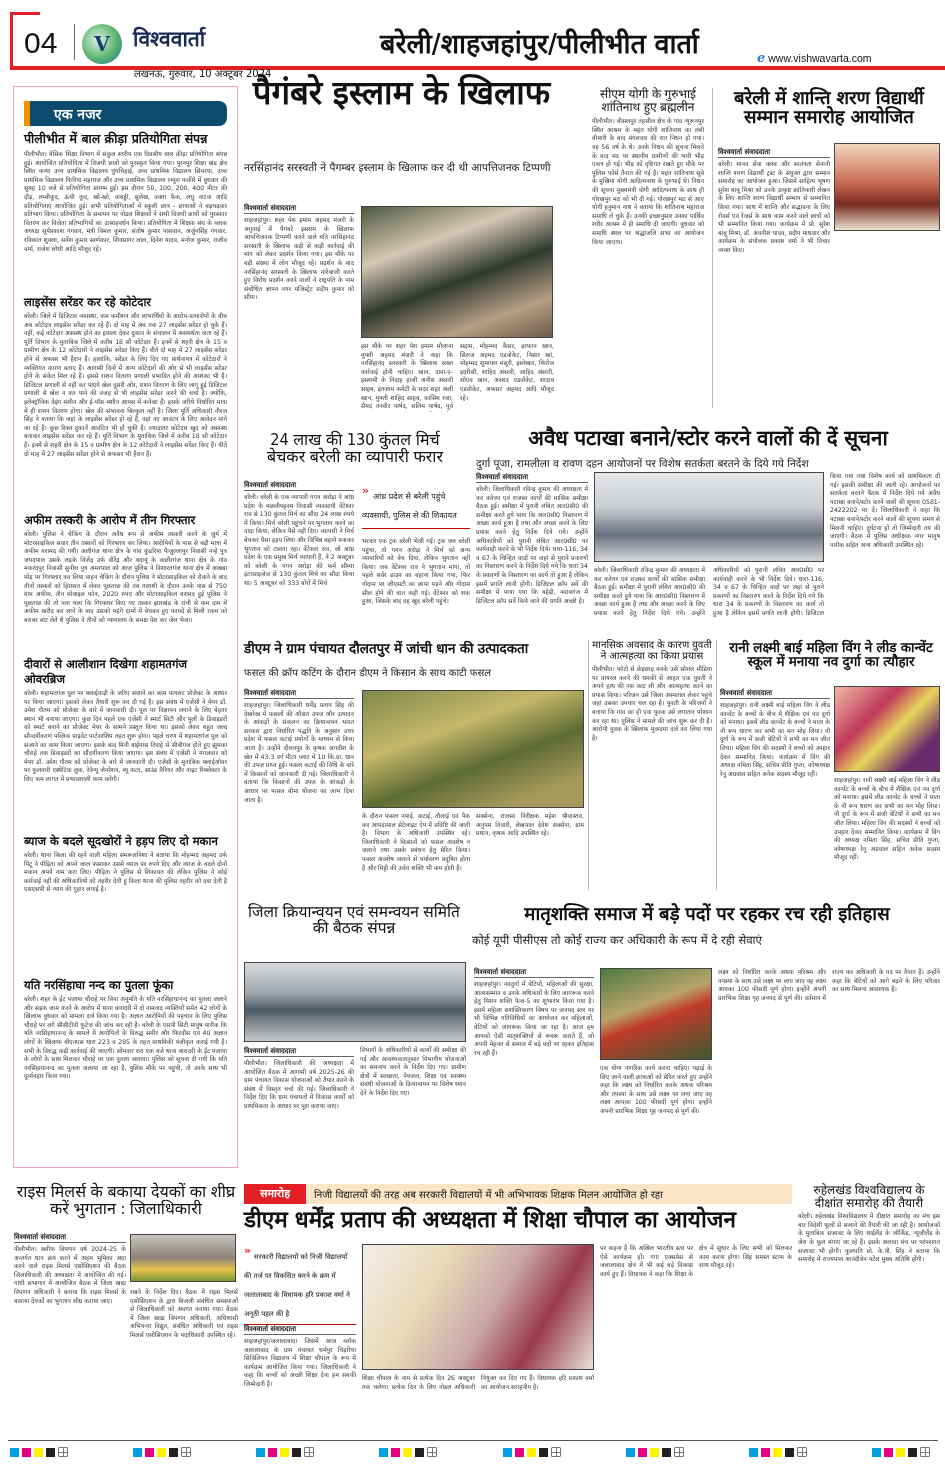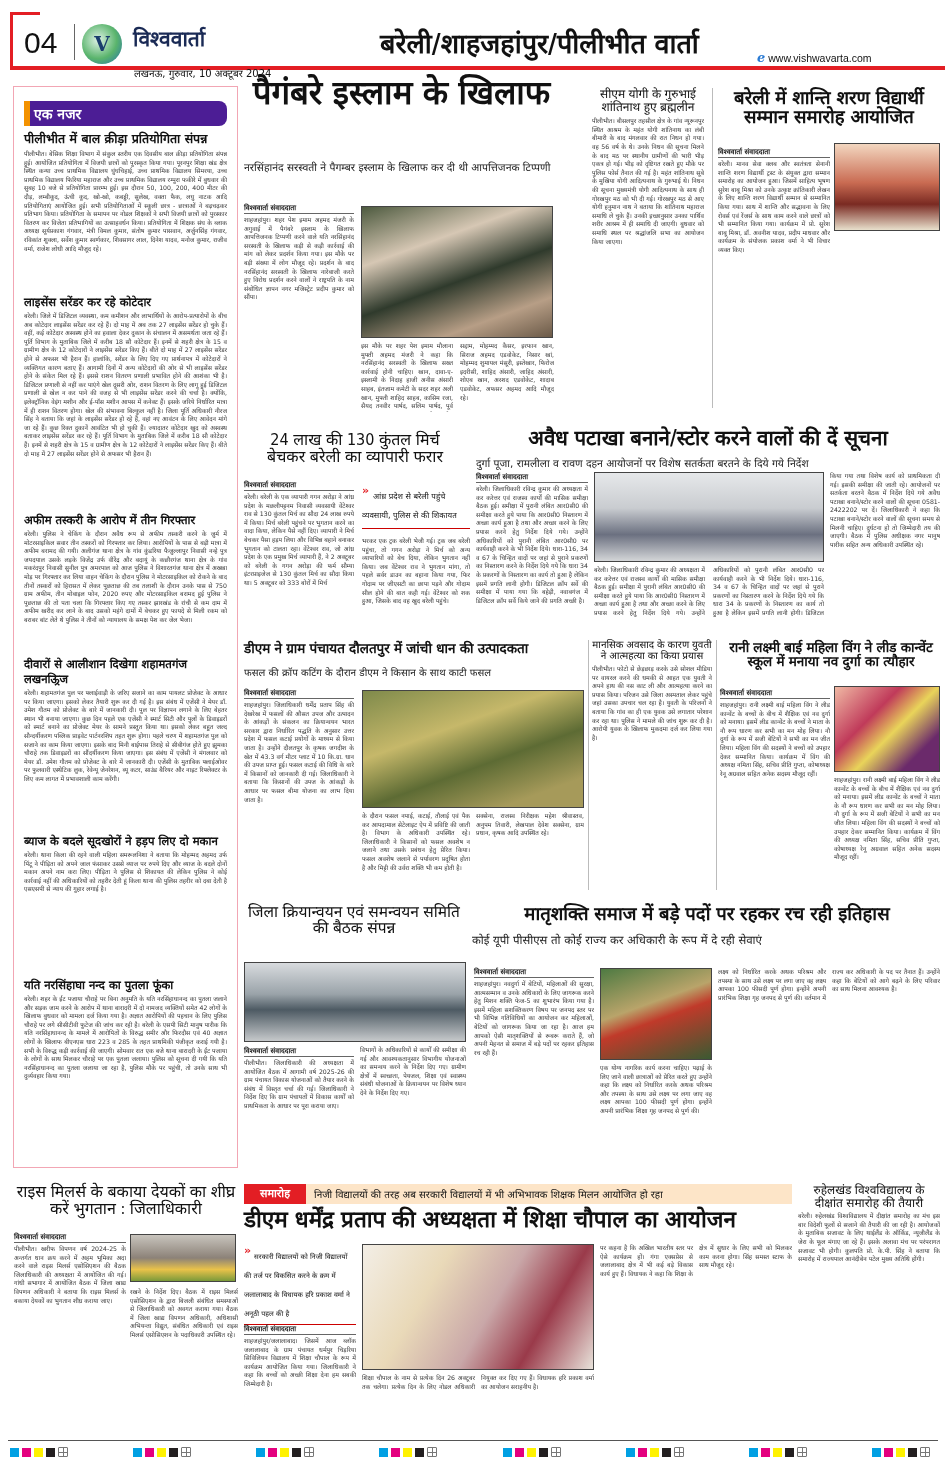--- a/index.html
+++ b/index.html
@@ -34,37 +34,37 @@
 <div class="abs" style="left:134px;top:66px;font-size:10px;color:#111;">लखनऊ,  गुरुवार, 10 अक्टूबर 2024</div>
 
 <div class="abs" style="left:380px;top:24px;font-size:27px;font-weight:bold;color:#111;white-space:nowrap;font-family:'DejaVu Sans Condensed','DejaVu Sans',sans-serif;">बरेली/शाहजहांपुर/पीलीभीत वार्ता</div>
 
 <div class="abs" style="left:757px;top:50px;display:flex;align-items:center;gap:3px;">
   <span style="font-size:13px;font-style:italic;color:#2a7bd4;font-weight:bold;font-family:'DejaVu Serif',serif">e</span>
   <span style="font-size:10.5px;color:#111;font-family:'Liberation Sans',sans-serif">www.vishwavarta.com</span>
 </div>
 
 <div class="abs" style="left:13px;top:86px;width:225px;height:1082px;border:1.5px solid #f2a6b4;padding:6px 10px 6px 10px;overflow:hidden;">
-  <div style="background:#4c1d95;border-left:6px solid #f39200;border-radius:0 8px 8px 0;color:#fff;font-weight:bold;font-size:14px;padding:3px 4px;margin:8px 0 4px;">
+  <div style="background:#0c4a6e;border-left:6px solid #f39200;border-radius:0 8px 8px 0;color:#fff;font-weight:bold;font-size:14px;padding:3px 24px;margin:8px 0 4px;">
     <span>एक नजर</span>
   </div>
   <div>
     <div class="side-hl" style="font-size:12.5px">पीलीभीत में बाल क्रीड़ा प्रतियोगिता संपन्न</div>
     <div class="txt" style="height:140px">पीलीभीत। बेसिक शिक्षा विभाग में संकुल स्तरीय एक दिवसीय बाल क्रीड़ा प्रतियोगिता संपन्न हुई। आयोजित प्रतियोगिता में विजयी छात्रों को पुरस्कृत किया गया। पूरनपुर शिक्षा खंड क्षेत्र स्थित कन्या उच्च प्राथमिक विद्यालय घुंघचिहाई, उच्च प्राथमिक विद्यालय सिमरया, उच्च प्राथमिक विद्यालय फिरिया महाराज और उच्च प्राथमिक विद्यालय रम्पुरा फकीरे में बुधवार की सुबह 10 बजे से प्रतियोगिता प्रारम्भ हुई। इस दौरान 50, 100, 200, 400 मीटर की दौड़, लम्बीकूद, ऊंची कूद, खो-खो, कबड्डी, सुलेख, वक्ता फैक, लघु नाटक आदि प्रतियोगिताएं आयोजित हुई। सभी प्रतियोगिताओं में स्कूली छात्र - छात्राओं ने बढ़चढ़कर प्रतिभाग किया। प्रतियोगिता के समापन पर नोडल शिक्षकों ने सभी विजयी छात्रों को पुरस्कार वितरण कर विजेता प्रतिभागियों का उत्साहवर्धन किया। प्रतियोगिता में शिक्षक संघ के ब्लाक अध्यक्ष सूर्यप्रकाश गंगवार, मंत्री विमल कुमार, संतोष कुमार पासवान, अर्जुनसिंह गंगवार, रविकांत शुक्ला, सर्वेश कुमार स्वर्णकार, शिवसागर लाल, दिनेश यादव, मनोज कुमार, राजीव वर्मा, राजेश लोधी आदि मौजूद रहे।</div>
   </div>
   <div>
     <div class="side-hl">लाइसेंस सरेंडर कर रहे कोटेदार</div>
     <div class="txt" style="height:196px">बरेली। जिले में डिजिटल व्यवस्था, कम कमीशन और लाभार्थियों के आरोप-प्रत्यारोपों के बीच अब कोटेदार लाइसेंस सरेंडर कर रहे हैं। दो माह में अब तक 27 लाइसेंस सरेंडर हो चुके हैं। वहीं, कई कोटेदार अस्वस्थ होने का हवाला देकर दुकान के संचालन में असमर्थता जता रहे हैं। पूर्ति विभाग के मुताबिक जिले में करीब 18 सौ कोटेदार हैं। इनमें से शहरी क्षेत्र के 15 व ग्रामीण क्षेत्र के 12 कोटेदारों ने लाइसेंस सरेंडर किए हैं। बीते दो माह में 27 लाइसेंस सरेंडर होने से अफसर भी हैरान हैं। हालांकि, सरेंडर के लिए दिए गए प्रार्थनापत्र में कोटेदारों ने व्यक्तिगत कारण बताए हैं। आगामी दिनों में अन्य कोटेदारों की ओर से भी लाइसेंस सरेंडर होने के संकेत मिल रहे हैं। इससे राशन वितरण प्रणाली प्रभावित होने की आशंका भी है। डिजिटल प्रणाली से नहीं कर पाएंगे खेल दूसरी ओर, राशन वितरण के लिए लागू हुई डिजिटल प्रणाली से खेल न कर पाने की वजह से भी लाइसेंस सरेंडर करने की चर्चा है। क्योंकि, इलेक्ट्रॉनिक वेइंग मशीन और ई-पॉस मशीन आपस में कनेक्ट हैं। इसके जरिये निर्धारित मात्रा में ही राशन वितरण होगा। खेल की संभावना बिल्कुल नहीं है। जिला पूर्ति अधिकारी नीरज सिंह ने बताया कि जहां के लाइसेंस सरेंडर हो रहे हैं, वहां नए आवंटन के लिए आवेदन मांगे जा रहे हैं। कुछ रिक्त दुकानें आवंटित भी हो चुकी हैं। ज्यादातर कोटेदार खुद को अस्वस्थ बताकर लाइसेंस सरेंडर कर रहे हैं। पूर्ति विभाग के मुताबिक जिले में करीब 18 सौ कोटेदार हैं। इनमें से शहरी क्षेत्र के 15 व ग्रामीण क्षेत्र के 12 कोटेदारों ने लाइसेंस सरेंडर किए हैं। बीते दो माह में 27 लाइसेंस सरेंडर होने से अफसर भी हैरान हैं।</div>
   </div>
   <div>
     <div class="side-hl">अफीम तस्करी के आरोप में तीन गिरफ्तार</div>
     <div class="txt" style="height:122px">बरेली। पुलिस ने चेकिंग के दौरान अवैध रूप से अफीम तस्करी करने के जुर्म में मोटरसाइकिल सवार तीन तस्करों को गिरफ्तार कर लिया। आरोपियों के पास से बड़ी मात्रा में अफीम बरामद की गयी। अलीगंज थाना क्षेत्र के गांव कुंडरिया फैजुल्लापुर निवासी नन्हे पुत्र जयदयाल उसके लड़के विजेंद्र उर्फ वीरेंद्र और बदायूं के कछौरगंज थाना क्षेत्र के गांव मकरंदपुर निवासी सुनील पुत्र अमरपाल को आज पुलिस ने विशारतगंज थाना क्षेत्र में अख्खा मोड़ पर गिरफ्तार कर लिया वाहन चेकिंग के दौरान पुलिस ने मोटरसाइकिल को रोकने के बाद तीनों तस्करों को हिरासत में लेकर पूछताछ की तब तलाशी के दौरान उनके पास से 750 ग्राम अफीम, तीन मोबाइल फोन, 2020 रुपए और मोटरसाइकिल बरामद हुई पुलिस ने पूछताछ की तो पता चला कि गिरफ्तार किए गए तस्कर झारखंड के रांची से कम दाम में अफीम खरीद कर लाने के बाद उसको महंगे दामों में बेचकर हुए फायदे से मिली रकम को बराबर बांट लेते थे पुलिस ने तीनों को न्यायालय के समक्ष पेश कर जेल भेजा।</div>
   </div>
   <div>
-    <div class="side-hl">दीवारों से आलीशान दिखेगा शहामतगंज लखनऊ्रिज</div>
+    <div class="side-hl">दीवारों से आलीशान दिखेगा शहामतगंज ओवरब्रिज</div>
     <div class="txt" style="height:140px">बरेली। शहामतगंज पुल पर फ्लाईवाड़ी के जरिए सजाने का काम पायलट प्रोजेक्ट के आधार पर किया जाएगा। इसको लेकर तैयारी शुरू कर दी गई है। इस संबंध में एजेंसी ने मेयर डॉ. उमेश गौतम को प्रोजेक्ट के बारे में जानकारी दी। पुल पर विज्ञापन लगाने के लिए बेहतर स्थान भी बनाया जाएगा। कुछ दिन पहले एक एजेंसी ने स्मार्ट सिटी और पुलों के डिवाइडरों को स्मार्ट बनाने का प्रोजेक्ट मेयर के सामने प्रस्तुत किया था। इसको लेकर बहुत जल्द सौन्दर्यीकरण पब्लिक प्राइवेट पार्टनरशिप तहत शुरू होगा। पहले चरण में शहामतगंज पुल को सजाने का काम किया जाएगा। इसके बाद मिनी बाईपास तिराहे से सीबीगंज होते हुए झुमका चौराहे तक डिवाइडरों का सौंदर्यीकरण किया जाएगा। इस संबंध में एजेंसी ने मंगलवार को मेयर डॉ. उमेश गौतम को प्रोजेक्ट के बारे में जानकारी दी। एजेंसी के मुताबिक फ्लाईओवर पर फुलवारी एस्थेटिक लुक, रेवेन्यू जेनरेशन, ब्यू कटर, साउंड बैरियर और नाइट रिफ्लेक्टर के लिए कम लागत में प्रभावशाली काम करेंगी।</div>
   </div>
   <div>
     <div class="side-hl">ब्याज के बदले सूदखोरों ने हड़प लिए दो मकान</div>
     <div class="txt" style="height:122px">बरेली। थाना किला की रहने वाली महिला समरूलनिशा ने बताया कि मोहम्मद अहमद उर्फ पिंटू ने पीड़िता को अपने जाल फंसाकर उससे ब्याज पर रुपये दिए और ब्याज के बदले दोनों मकान अपने नाम करा लिए। पीड़िता ने पुलिस से शिकायत की लेकिन पुलिस ने कोई कार्रवाई नहीं की अधिकारियों को तहरीर देती हूं किला थाना की पुलिस तहरीर को दबा देती है एसएसपी से न्याय की गुहार लगाई है।</div>
   </div>
   <div>
     <div class="side-hl">यति नरसिंहाघा नन्द का पुतला फूंका</div>
     <div class="txt" style="height:112px">बरेली। शहर के ईंट पजाया चौराहे पर बिना अनुमति के यति नरसिंहाघानन्द का पुतला जलाने और सड़क जाम करने के आरोप में थाना बारादरी में दो नामजद व्यक्तियों समेत 42 लोगों के खिलाफ बुधवार को मामला दर्ज किया गया है। अज्ञात आरोपियों की पहचान के लिए पुलिस चौराहे पर लगे सीसीटीवी फुटेज की जांच कर रही है। बरेली के एसपी सिटी मानुष पारीक कि यति नरसिंहाघानन्द के मामले में आरोपितों के विरुद्ध समीर और फिरदौस एवं 40 अज्ञात लोगों के खिलाफ बीएनएस धारा 223 व 285 के तहत प्राथमिकी पंजीकृत कराई गयी है। सभी के विरुद्ध कड़ी कार्रवाई की जाएगी। सोमवार रात एक बजे थाना बारादरी के ईंट पजाया के लोगों के साथ मिलकर चौराहे पर एक पुतला जलाया। पुलिस को सूचना दी गयी कि यति नरसिंहाघानन्द का पुतला जलाया जा रहा है, पुलिस मौके पर पहुंची, तो उनके साथ भी दुर्व्यवहार किया गया।</div>
   </div>

